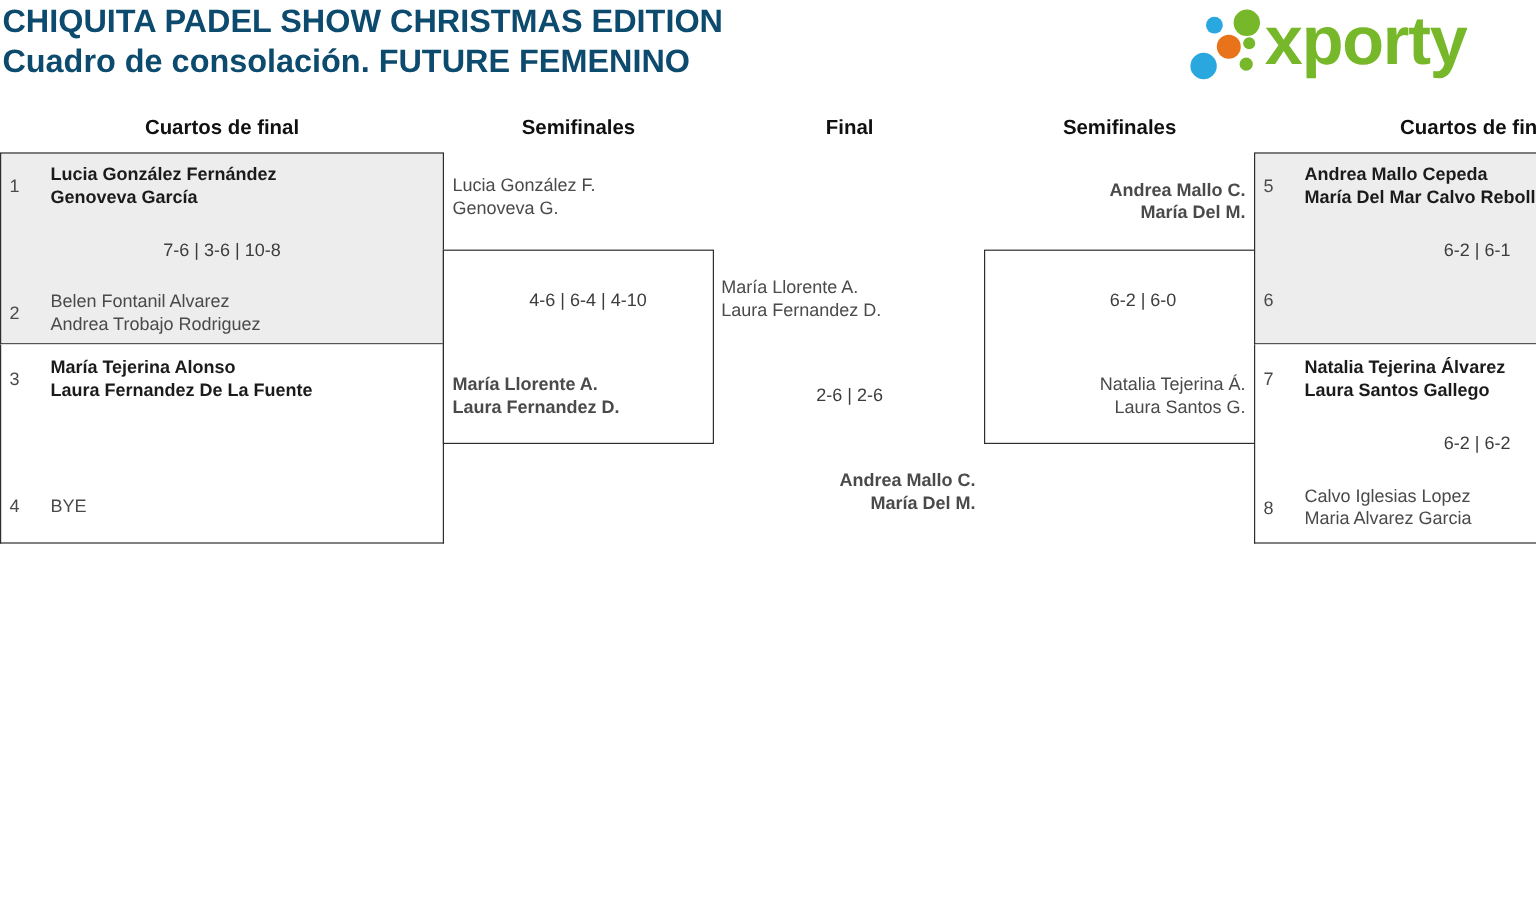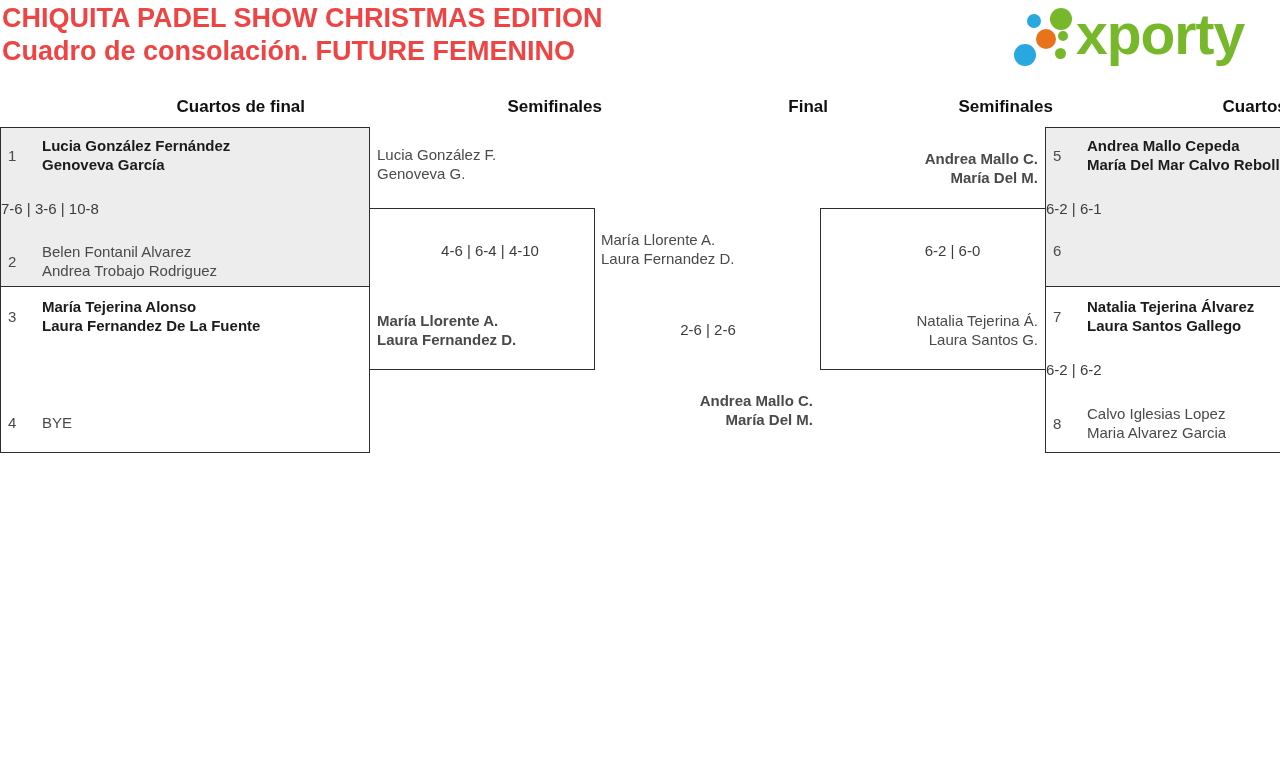--- a/index.html
+++ b/index.html
@@ -4,36 +4,36 @@
 <style>
   * { margin:0; padding:0; box-sizing:border-box; }
   html,body { width:1280px; height:763px; }
   body {
     position:relative; overflow:hidden; background:#ffffff;
     font-family:"Liberation Sans", sans-serif; color:#1b1b1b;
   }
 
   
   #title { position:absolute; left:2px; top:2px; font-size:27px; font-weight:700;
-           line-height:33px; color:#ef4444; white-space:nowrap; }
+           line-height:33px; color:#0c4a6e; white-space:nowrap; }
 
   
-  #logo { position:absolute; left:1012px; top:5px; width:235px; height:67px;text-align:right; }
+  #logo { position:absolute; left:990px; top:5px; width:235px; height:67px;text-align:right; }
   .dot { position:absolute; border-radius:50%; }
   #dot-1 { left:15px; top:9px;  width:14px; height:14px; background:#29a8e0; }
   #dot-2 { left:38px; top:3px;  width:22px; height:22px; background:#76b82a; }
   #dot-3 { left:24px; top:24px; width:20px; height:20px; background:#e8731a; }
   #dot-4 { left:46px; top:26px; width:10px; height:10px; background:#76b82a; }
   #dot-5 { left:2px;  top:39px; width:22px; height:22px; background:#29a8e0; }
   #dot-6 { left:43px; top:43px; width:11px; height:11px; background:#76b82a; }
   #logo-word { position:absolute; left:64px; top:1px; font-size:57px; font-weight:700;
                letter-spacing:-1px; line-height:1; color:#76b82a; white-space:nowrap; }
 
   
-  .round-label { position:absolute; top:97px; width:240px; text-align:right;
+  .round-label { position:absolute; top:97px; width:240px; text-align:center;
                  font-size:17px; font-weight:700; color:#101010; white-space:nowrap; }
   #rl-qf-left  { left:65px; }
   #rl-sf-left  { left:362px; }
   #rl-final    { left:588px; }
   #rl-sf-right { left:813px; }
   #rl-qf-right { left:1111px; }
 
   
   .box { position:absolute; border:1px solid #2e2e2e; background:#ffffff; }
   .shaded { background:#ededed; }
@@ -42,21 +42,21 @@
   #box-lsf  { left:369px;  top:208px; width:226px; height:162px; }
   #box-rsf  { left:820px;  top:208px; width:226px; height:162px; }
   #box-rqf1 { left:1045px; top:127px; width:372px; height:160px; }
   #box-rqf2 { left:1045px; top:287px; width:372px; height:166px; border-top:none; }
 
   
   .team-row { position:absolute; left:7px; display:flex; align-items:center; gap:8px; }
   .seed  { min-width:10px; font-size:15px; color:#4a4a4a; }
   .names { font-size:15px; line-height:19px; color:#4a4a4a; white-space:nowrap;margin-left:16px; }
   .winner { font-weight:700; color:#1b1b1b; }
-  .box-score { position:absolute; left:0; right:0; font-size:15px;
+  .box-score { position:absolute; left:0; right:0; text-align:center; font-size:15px;
                color:#3c3c3c; white-space:nowrap; }
   #row-s1 { top:8px; }   #row-s2 { top:114px; }
   #row-s3 { top:10px; }  #row-s4 { top:126px; }
   #row-s5 { top:8px; }   #row-s6 { top:114px; }
   #row-s7 { top:10px; }  #row-s8 { top:117px; }
   #score-lqf1 { top:72px; } #score-lqf2 { top:86px; }
   #score-rqf1 { top:72px; } #score-rqf2 { top:74px; }
 
   
   .float { position:absolute; font-size:15px; line-height:19px; color:#4a4a4a; white-space:nowrap; }

